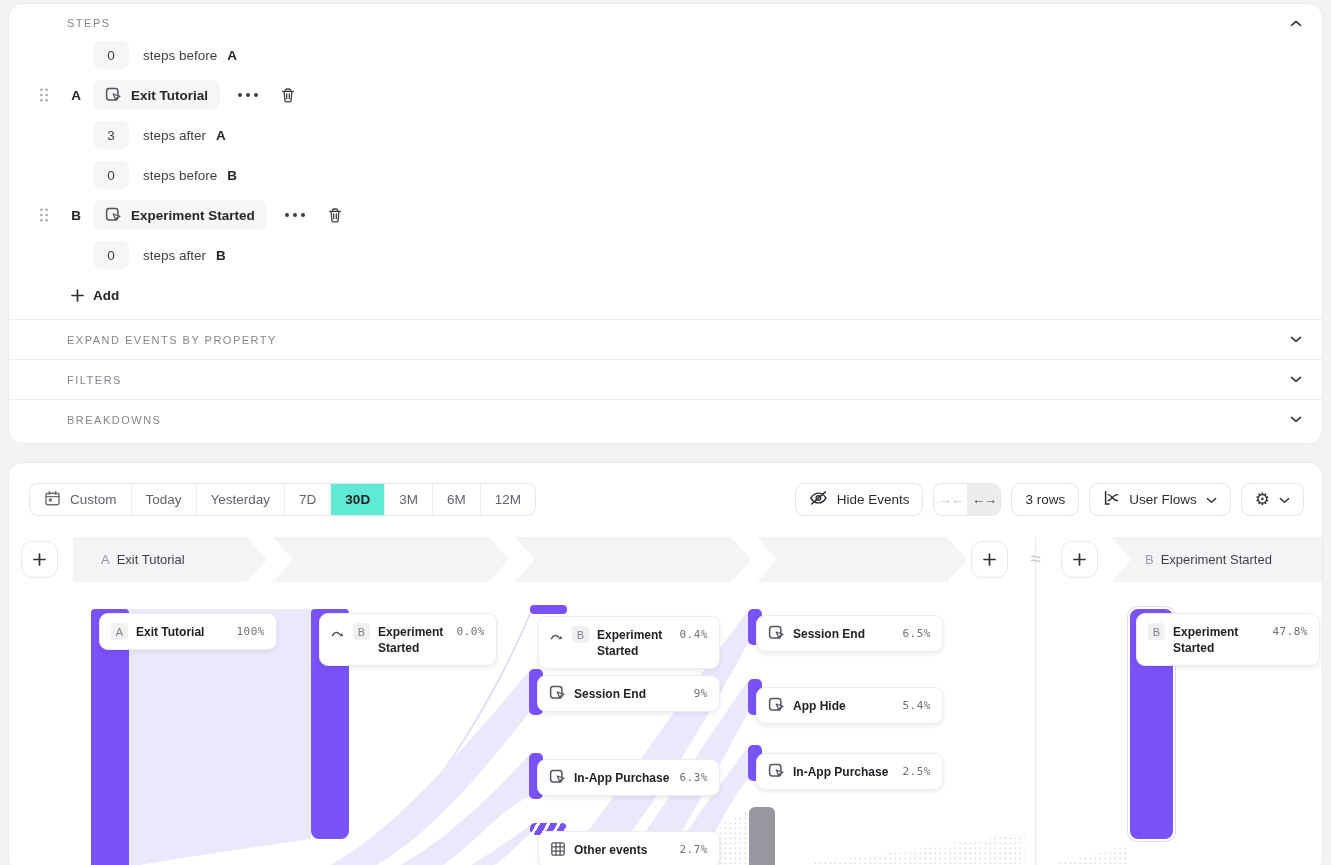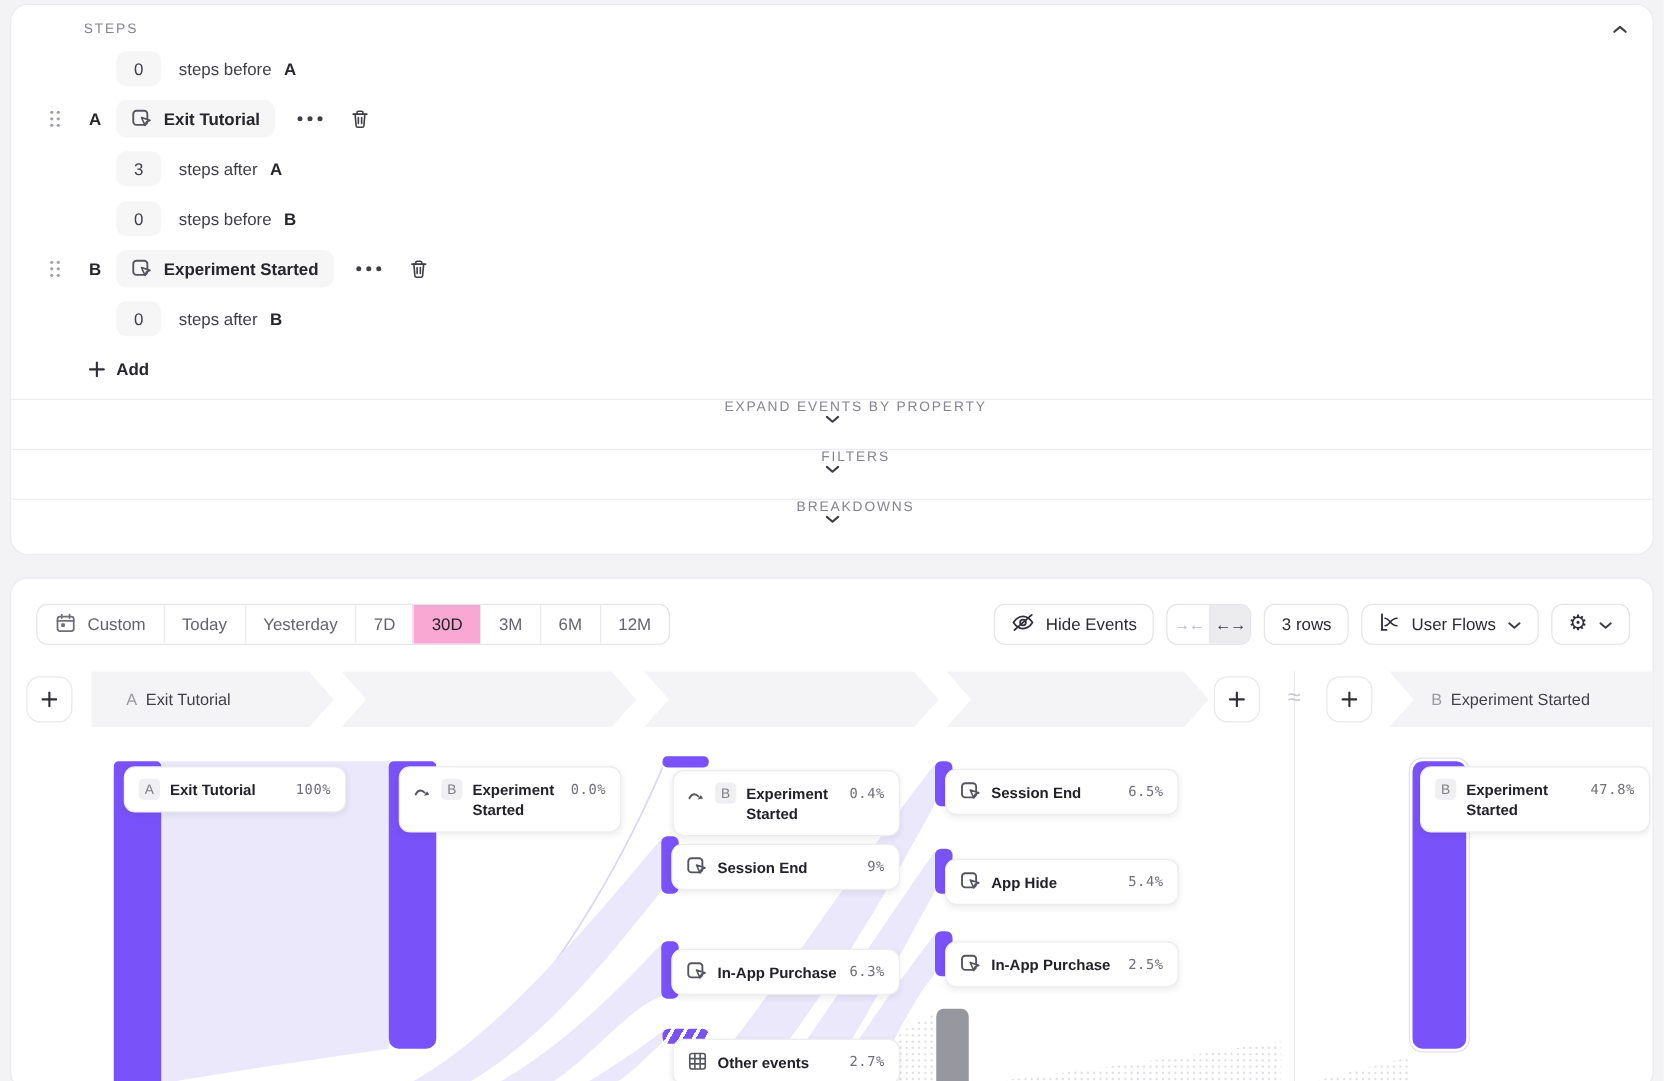--- a/index.html
+++ b/index.html
@@ -11,21 +11,21 @@
   .card {
     position:absolute; left:8px; width:1315px; background:#fff;
     border:1px solid #ebebee; border-radius:14px;
   }
   #card1 { top:3px; height:441px; }
   #card2 { top:462px; height:410px; overflow:hidden; }
 
   
   .sec-head { display:flex; align-items:center; justify-content:space-between; padding:13px 20px 6px; }
   .sec-title { font-size:11px; letter-spacing:1.5px; color:#85858d;margin-left:38px; }
-  .fold-row { height:40px; border-top:1px solid #ededf0; display:flex; align-items:center; padding:0 20px; cursor:pointer;flex-direction:column; }
+  .fold-row { height:40px; border-top:1px solid #ededf0; display:flex; align-items:center; justify-content:space-between; padding:0 20px; cursor:pointer; }
   .chev { display:flex; }
 
   
   .g-row { height:40px; display:flex; align-items:center; padding-left:84px; }
   .s-row { height:40px; display:flex; align-items:center; padding-left:30px; }
   .num-box { width:36px; height:28px; background:#f6f6f7; border-radius:8px; display:flex; align-items:center; justify-content:center; font-size:13.5px; color:#3f3f46; }
   .g-lbl { margin-left:14px; font-size:13.5px; color:#3f3f46; }
   .g-ref { margin-left:10px; font-size:13.5px; font-weight:bold; color:#26262b; }
   .handle { width:12px; display:flex; }
   .step-letter { width:14px; margin-left:18px; font-size:13.5px; font-weight:bold; color:#26262b; text-align:center; }
@@ -34,21 +34,21 @@
   .kebab { margin-left:17px; display:flex; cursor:pointer; }
   .trash { margin-left:21px; display:flex; cursor:pointer; }
   .add-row { height:40px; display:flex; align-items:center; padding-left:62px; gap:9px; cursor:pointer; }
   .add-lbl { font-size:13.5px; font-weight:bold; color:#26262b; }
 
   
   .toolbar { display:flex; align-items:center; justify-content:space-between; padding:20px 18px 0 20px; }
   .seg { display:flex; border:1px solid #e6e6ea; border-radius:9px; overflow:hidden; height:33px; background:#fff; }
   .seg-item { display:flex; align-items:center; gap:9px; padding:0 14px; font-size:13.5px; color:#63636c; border-left:1px solid #ececef; cursor:pointer; white-space:nowrap; }
   .seg-item:first-child { border-left:none; }
-  .seg-item.active { background:#f9a8d4; color:#222228; font-weight:normal; }
+  .seg-item.active { background:#5eead4; color:#222228; font-weight:bold; }
   .tb-right { display:flex; align-items:center; gap:10px;justify-content:space-between; }
   .tb-btn { display:flex; align-items:center; gap:9px; height:33px; padding:0 13px; border:1px solid #e6e6ea; border-radius:9px; background:#fff; font-size:13.5px; color:#2b2b31; cursor:pointer; white-space:nowrap; }
   .arr-group { display:flex; height:33px; border:1px solid #e6e6ea; border-radius:9px; overflow:hidden; background:#fff; }
   .arr-seg { width:33px; display:flex; align-items:center; justify-content:center; font-size:13px; letter-spacing:-1px; color:#b9b9c0; cursor:pointer; }
   .arr-seg.active { background:#ececef; color:#3a3a41; }
   .gear-glyph { font-family:"DejaVu Sans", sans-serif; font-size:17px; line-height:1; color:#2f2f36; }
 
   
   .flow { position:relative; margin-top:21px; height:330px; }
   .vdiv { position:absolute; left:1026px; top:0; bottom:0; width:1px; background:#e9e9ec; }

